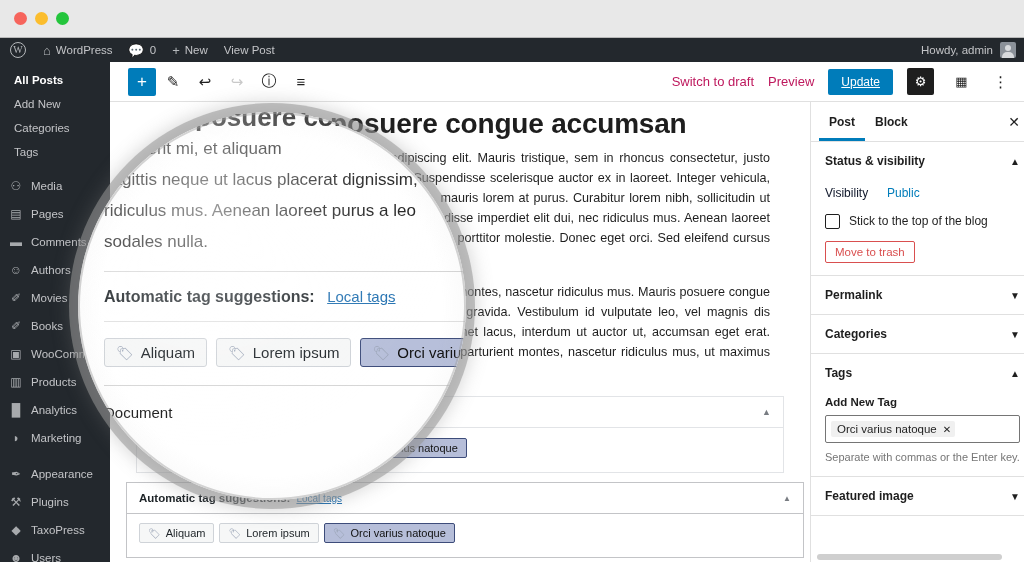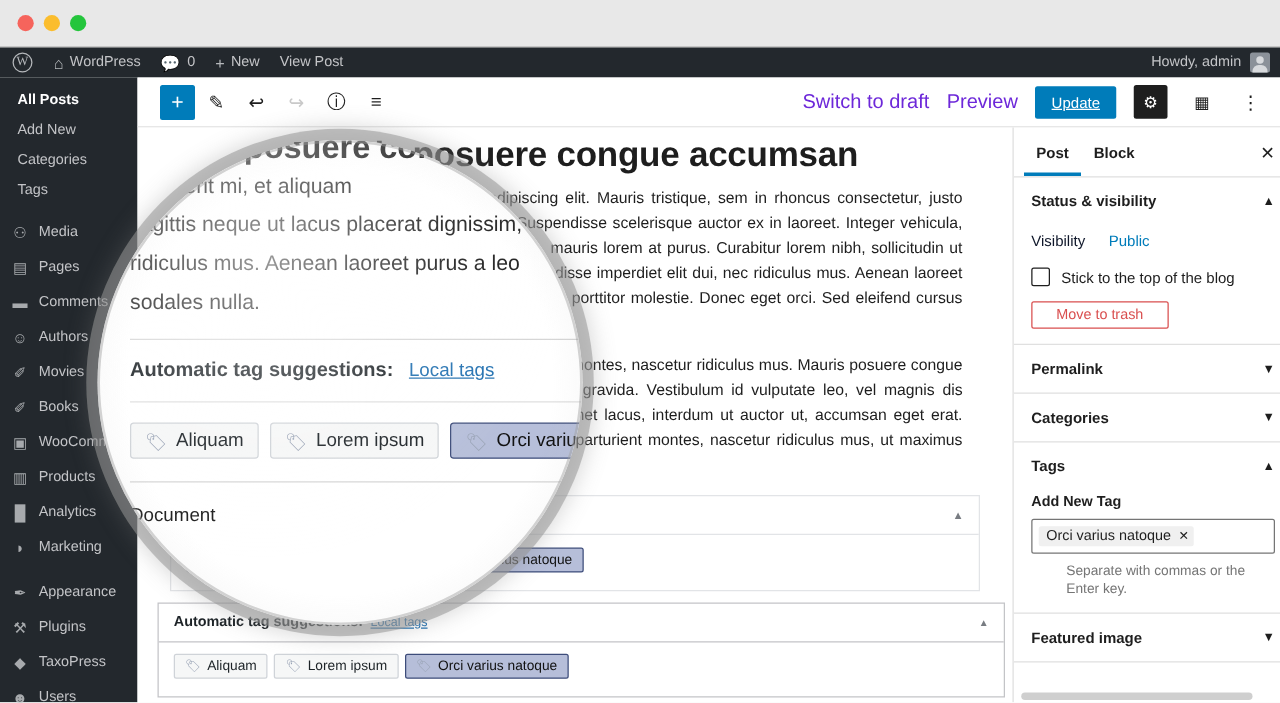--- a/index.html
+++ b/index.html
@@ -109,21 +109,21 @@
     width: 28px; height: 28px; background: #007cba; color: #fff;
     display:flex; align-items:center; justify-content:center;
     font-size: 17px; line-height: 1; border-radius: 2px; font-weight: 300;
   }
   .gb-tool {
     width: 30px; height: 30px; display:flex; align-items:center; justify-content:center;
     color: #1e1e1e; font-size: 15px;
   }
   .gb-tool.dim { color: #c9c9c9; }
   .gb-right { margin-left: auto; display: flex; align-items: center; gap: 14px; padding-right: 12px; }
-  .gb-link { color: #6d28d9; font-size: 16px; }
+  .gb-link { color: #be185d; font-size: 13px; }
   .gb-update {
     background: #007cba; color: #fff; font-size: 12px;
     padding: 6px 13px; border-radius: 2px; text-decoration: underline;
   }
   .gb-sq {
     width: 27px; height: 27px; display:flex; align-items:center; justify-content:center;
     font-size: 13px; color: #1e1e1e;
   }
   .gb-sq.active { background: #1e1e1e; color: #fff; border-radius: 2px; }
   .gb-dots { font-size: 15px; color: #1e1e1e; letter-spacing: 0; padding: 0 4px; }
@@ -194,37 +194,37 @@
   .st-close { margin-left: auto; font-size: 14px; color: #1e1e1e; padding-right: 6px; }
   .st-panel { border-bottom: 1px solid #e0e0e0; padding: 0 14px; }
   .st-panel-head {
     display: flex; align-items: center; height: 38px;
     font-weight: bold; font-size: 12px;
   }
   .st-panel-head .chev { margin-left: auto; font-size: 10px; color: #1e1e1e; }
   .st-row { display: flex; align-items: center; padding: 6px 0 10px 0; font-size: 12px; }
   .st-row .k { width: 62px; color: #0f172a; }
   .st-row .v { color: #007cba; }
-  .st-check { display: flex; align-items: center; gap: 9px; padding: 4px 0 12px 0; }
+  .st-check { display: flex; gap: 9px; padding: 4px 0 12px 0; }
   .cbox { width: 15px; height: 15px; border: 1px solid #1e1e1e; border-radius: 2px; background: #fff; }
   .trash-btn {
     display: inline-block; border: 1px solid #d94f4f; color: #d94f4f;
-    font-size: 11.5px; padding: 4px 19px; border-radius: 2px; margin-bottom: 12px;
+    font-size: 11.5px; padding: 4px 9px; border-radius: 2px; margin-bottom: 12px;
   }
   .st-sub { font-size: 11.5px; font-weight: 600; padding: 4px 0 7px 0; }
   .tagbox {
     border: 1px solid #757575; border-radius: 2px; padding: 5px 5px; background: #fff;
     display: flex; flex-wrap: wrap; gap: 4px;
   }
   .tagtoken {
     background: #f0f0f0; border-radius: 2px; font-size: 11.5px;
     padding: 2px 4px 2px 6px; display: inline-flex; align-items: center; gap: 6px;
   }
   .tagtoken .x { font-size: 10px; color: #1e1e1e; }
-  .helptext { font-size: 11px; color: #757575; padding: 7px 0 12px 0; line-height: 14px; margin-left: 28px; }
+  .helptext { font-size: 11px; color: #757575; padding: 7px 0 12px 0; line-height: 14px; }
   .st-scroll {
     position: absolute; right: 2px; top: 46px; width: 6px; height: 400px;
     background: #e6e6e6; border-radius: 3px;
   }
   .st-scroll i { display:block; width: 6px; height: 300px; background: #b5b5b5; border-radius: 3px; }
   .st-hscroll {
     position: absolute; left: 6px; bottom: 2px; width: 185px; height: 6px;
     background: #cfcfcf; border-radius: 3px;
   }
 

